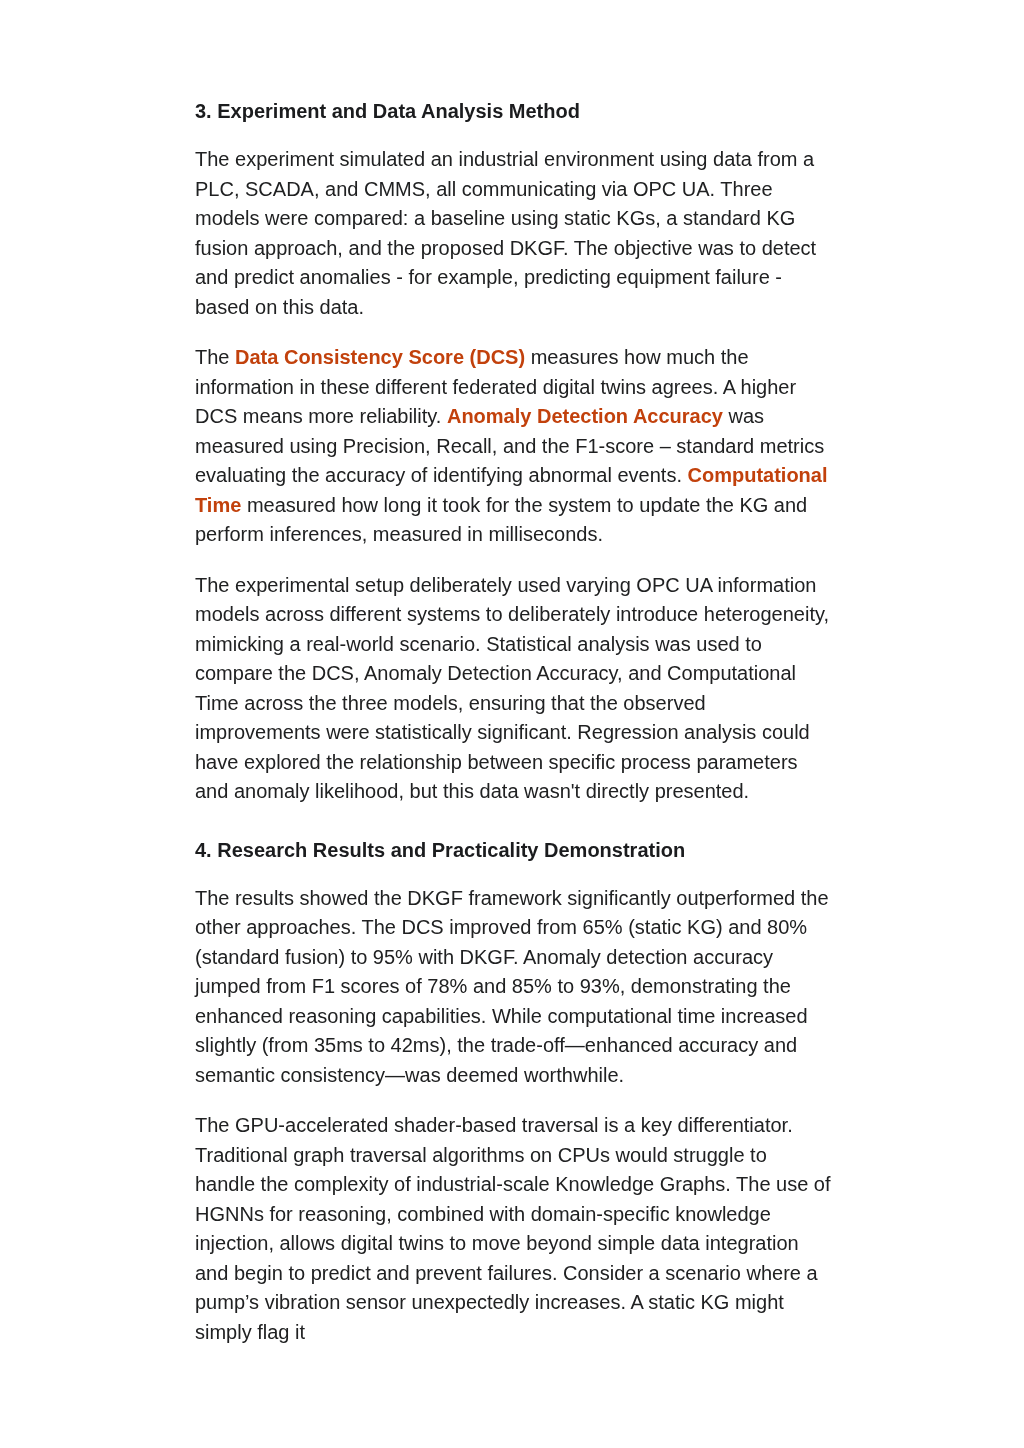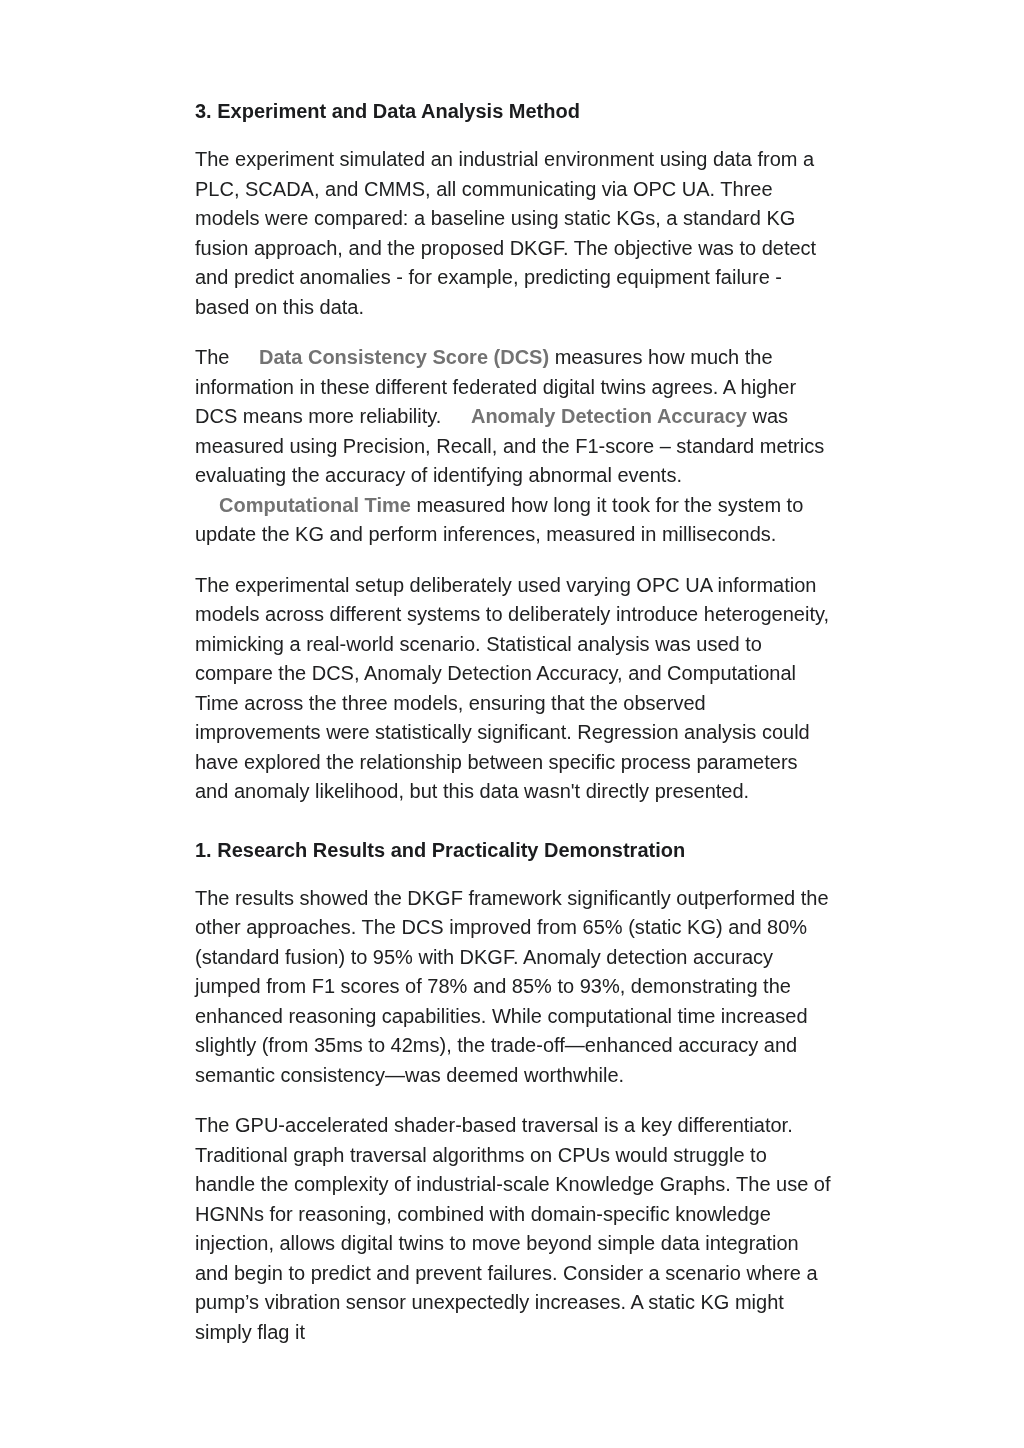--- a/index.html
+++ b/index.html
@@ -34,37 +34,36 @@
   }
   p {
     font-size: 20px;
     line-height: 29.5px;
     margin: 0 0 21px 0;
     font-weight: 400;
     color: #202122;
   }
   p b {
     font-weight: 700;
-    color: #737373;
-    margin-left: 24px;
+    color: #c2410c;
   }
 </style>
 </head>
 <body>
 
 <main class="page">
   <div class="content">
 
     <section>
       <h2>3. Experiment and Data Analysis Method</h2>
       <p><span>The experiment simulated an industrial environment using data from a PLC, SCADA, and CMMS, all communicating via OPC UA. Three models were compared: a baseline using static KGs, a standard KG fusion approach, and the proposed DKGF. The objective was to detect and predict anomalies - for example, predicting equipment failure - based on this data.</span></p>
       <p><span>The </span><b>Data Consistency Score (DCS)</b><span> measures how much the information in these different federated digital twins agrees. A higher DCS means more reliability. </span><b>Anomaly Detection Accuracy</b><span> was measured using Precision, Recall, and the F1-score – standard metrics evaluating the accuracy of identifying abnormal events. </span><b>Computational Time</b><span> measured how long it took for the system to update the KG and perform inferences, measured in milliseconds.</span></p>
       <p><span>The experimental setup deliberately used varying OPC UA information models across different systems to deliberately introduce heterogeneity, mimicking a real-world scenario. Statistical analysis was used to compare the DCS, Anomaly Detection Accuracy, and Computational Time across the three models, ensuring that the observed improvements were statistically significant. Regression analysis could have explored the relationship between specific process parameters and anomaly likelihood, but this data wasn't directly presented.</span></p>
     </section>
 
     <section>
-      <h2>1. Research Results and Practicality Demonstration</h2>
+      <h2>4. Research Results and Practicality Demonstration</h2>
       <p><span>The results showed the DKGF framework significantly outperformed the other approaches. The DCS improved from 65% (static KG) and 80% (standard fusion) to 95% with DKGF. Anomaly detection accuracy jumped from F1 scores of 78% and 85% to 93%, demonstrating the enhanced reasoning capabilities. While computational time increased slightly (from 35ms to 42ms), the trade-off—enhanced accuracy and semantic consistency—was deemed worthwhile.</span></p>
       <p><span>The GPU-accelerated shader-based traversal is a key differentiator. Traditional graph traversal algorithms on CPUs would struggle to handle the complexity of industrial-scale Knowledge Graphs. The use of HGNNs for reasoning, combined with domain-specific knowledge injection, allows digital twins to move beyond simple data integration and begin to predict and prevent failures. Consider a scenario where a pump’s vibration sensor unexpectedly increases. A static KG might simply flag it</span></p>
     </section>
 
   </div>
 </main>
 
 </body></html>

